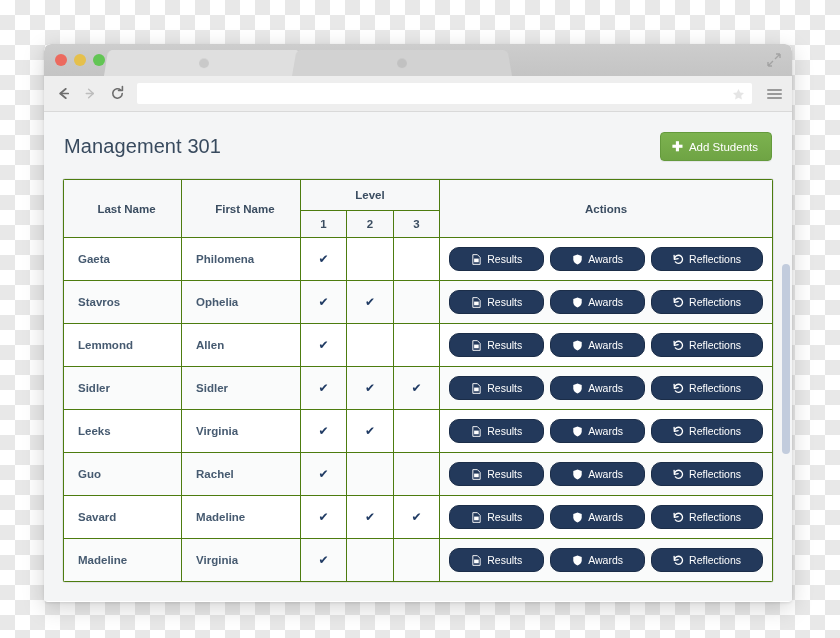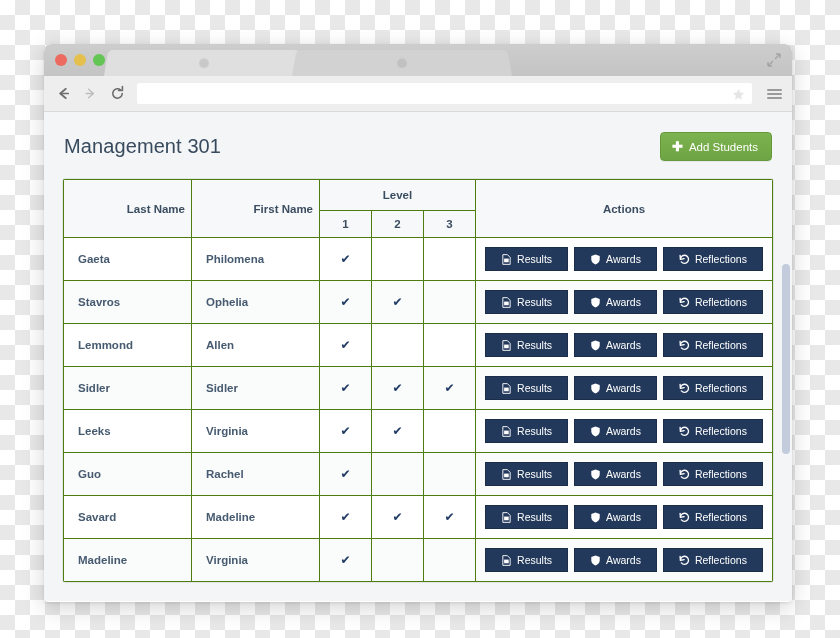--- a/index.html
+++ b/index.html
@@ -170,21 +170,21 @@
     font-size: 11.5px;
     color: #3f5266;
   }
   thead th {
     background: #f7f8f9;
     font-weight: bold;
     color: #3b4d61;
     padding: 9px 6px;
     text-align: center;
   }
-  thead th.left { text-align: right; padding-left: 14px; }
+  thead th.left { text-align: center; padding-left: 14px; }
   thead th.level-top { padding: 9px 6px; }
   thead th.level-num { font-size: 11.5px; padding: 7px 4px; }
 
   tbody td {
     padding: 13px 6px;
     text-align: center;
     background: #ffffff;
   }
   tbody tr:nth-child(even) td { background: #fafbfb; }
   tbody td.name { text-align: left; padding-left: 14px; color: #465a70; font-weight: bold; }
@@ -198,22 +198,22 @@
 
   .actions-cell { padding: 9px 6px !important; white-space: nowrap; }
   .btn-act {
     display: inline-flex;
     align-items: center;
     gap: 5px;
     background: #23395b;
     border: 1px solid #1b2d48;
     color: #ffffff;
     font-size: 10.5px;
-    border-radius: 0;
-    padding: 5px 15px;
+    border-radius: 10px;
+    padding: 5px 21px;
     margin: 0 3px;
     cursor: pointer;
     vertical-align: middle;
   }
   .btn-act svg { display:block; }
 
   
   .col-last  { width: 128px; }
   .col-first { width: 128px; }
   .col-lvl   { width: 52px; }

